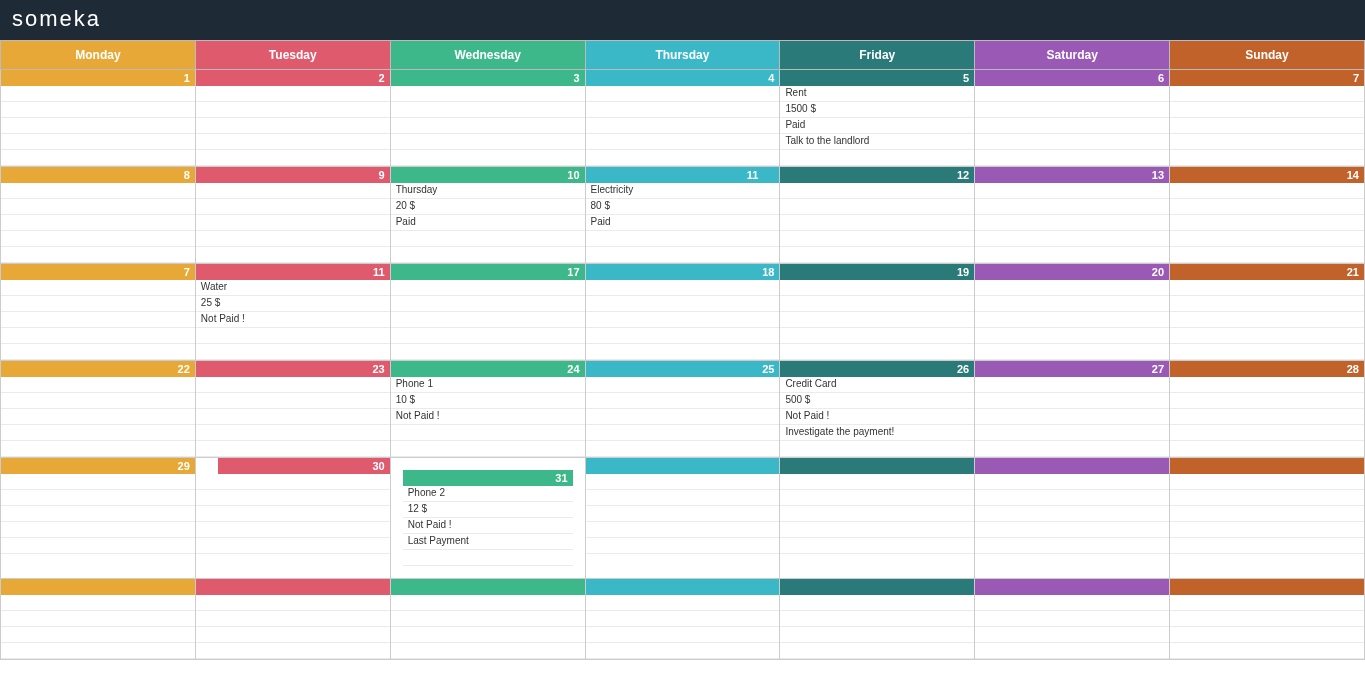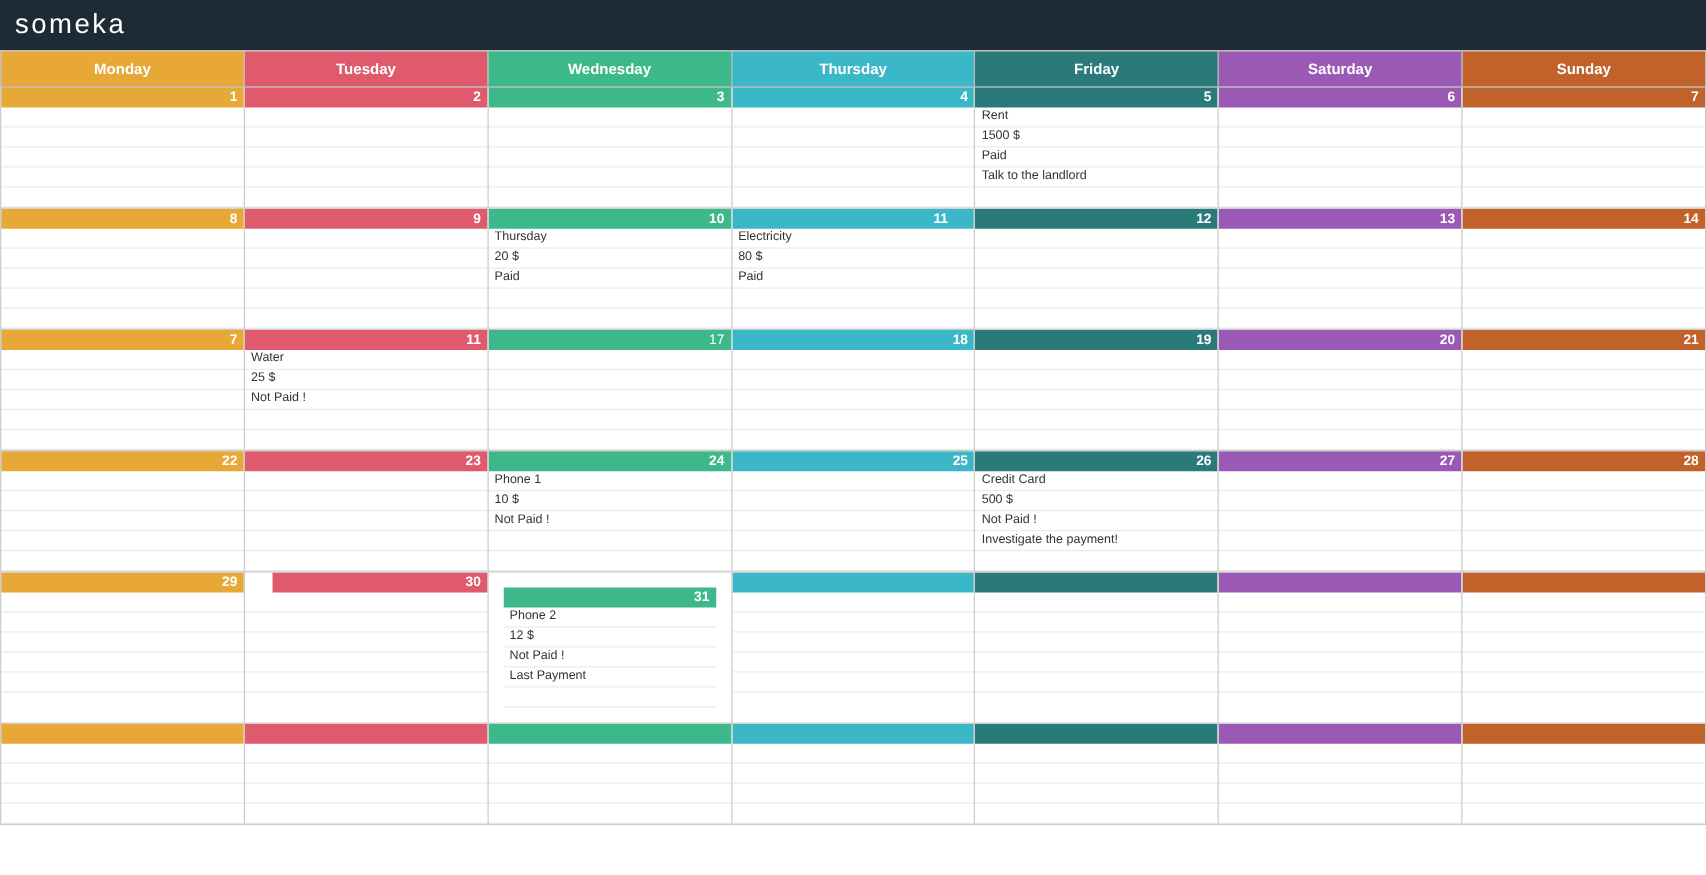--- a/index.html
+++ b/index.html
@@ -179,21 +179,21 @@
         </td>
         <td style="vertical-align: top; padding: 0px; border: 1px solid rgb(204, 204, 204);">
           <div style="background: rgb(224, 90, 110); color: white; font-weight: bold; font-size: 11px; text-align: right; padding: 2px 5px;">11</div>
           <div style="height: 16px; border-bottom: 1px solid rgb(235, 235, 235); padding: 1px 5px; font-size: 10px; color: rgb(51, 51, 51); white-space: nowrap;">Water</div>
           <div style="height: 16px; border-bottom: 1px solid rgb(235, 235, 235); padding: 1px 5px; font-size: 10px; color: rgb(51, 51, 51); white-space: nowrap;">25 $</div>
           <div style="height: 16px; border-bottom: 1px solid rgb(235, 235, 235); padding: 1px 5px; font-size: 10px; color: rgb(51, 51, 51); white-space: nowrap;">Not Paid !</div>
           <div style="height: 16px; border-bottom: 1px solid rgb(235, 235, 235); padding: 1px 5px; font-size: 10px; color: rgb(51, 51, 51); white-space: nowrap;"></div>
           <div style="height: 16px; border-bottom: 1px solid rgb(235, 235, 235); padding: 1px 5px; font-size: 10px; color: rgb(51, 51, 51); white-space: nowrap;"></div>
         </td>
         <td style="vertical-align: top; padding: 0px; border: 1px solid rgb(204, 204, 204);">
-          <div style="background: rgb(61, 184, 138); color: white; font-weight: normal; font-size: 11px; text-align: right; padding: 2px 5px;">17</div>
+          <div style="background: rgb(61, 184, 138); color: white; font-weight: bold; font-size: 11px; text-align: right; padding: 2px 5px;">17</div>
           <div style="height: 16px; border-bottom: 1px solid rgb(235, 235, 235); padding: 1px 5px; font-size: 10px; color: rgb(51, 51, 51); white-space: nowrap;"></div>
           <div style="height: 16px; border-bottom: 1px solid rgb(235, 235, 235); padding: 1px 5px; font-size: 10px; color: rgb(51, 51, 51); white-space: nowrap;"></div>
           <div style="height: 16px; border-bottom: 1px solid rgb(235, 235, 235); padding: 1px 5px; font-size: 10px; color: rgb(51, 51, 51); white-space: nowrap;"></div>
           <div style="height: 16px; border-bottom: 1px solid rgb(235, 235, 235); padding: 1px 5px; font-size: 10px; color: rgb(51, 51, 51); white-space: nowrap;"></div>
           <div style="height: 16px; border-bottom: 1px solid rgb(235, 235, 235); padding: 1px 5px; font-size: 10px; color: rgb(51, 51, 51); white-space: nowrap;"></div>
         </td>
         <td style="vertical-align: top; padding: 0px; border: 1px solid rgb(204, 204, 204);">
           <div style="background: rgb(59, 184, 200); color: white; font-weight: bold; font-size: 11px; text-align: right; padding: 2px 5px;">18</div>
           <div style="height: 16px; border-bottom: 1px solid rgb(235, 235, 235); padding: 1px 5px; font-size: 10px; color: rgb(51, 51, 51); white-space: nowrap;"></div>
           <div style="height: 16px; border-bottom: 1px solid rgb(235, 235, 235); padding: 1px 5px; font-size: 10px; color: rgb(51, 51, 51); white-space: nowrap;"></div>

